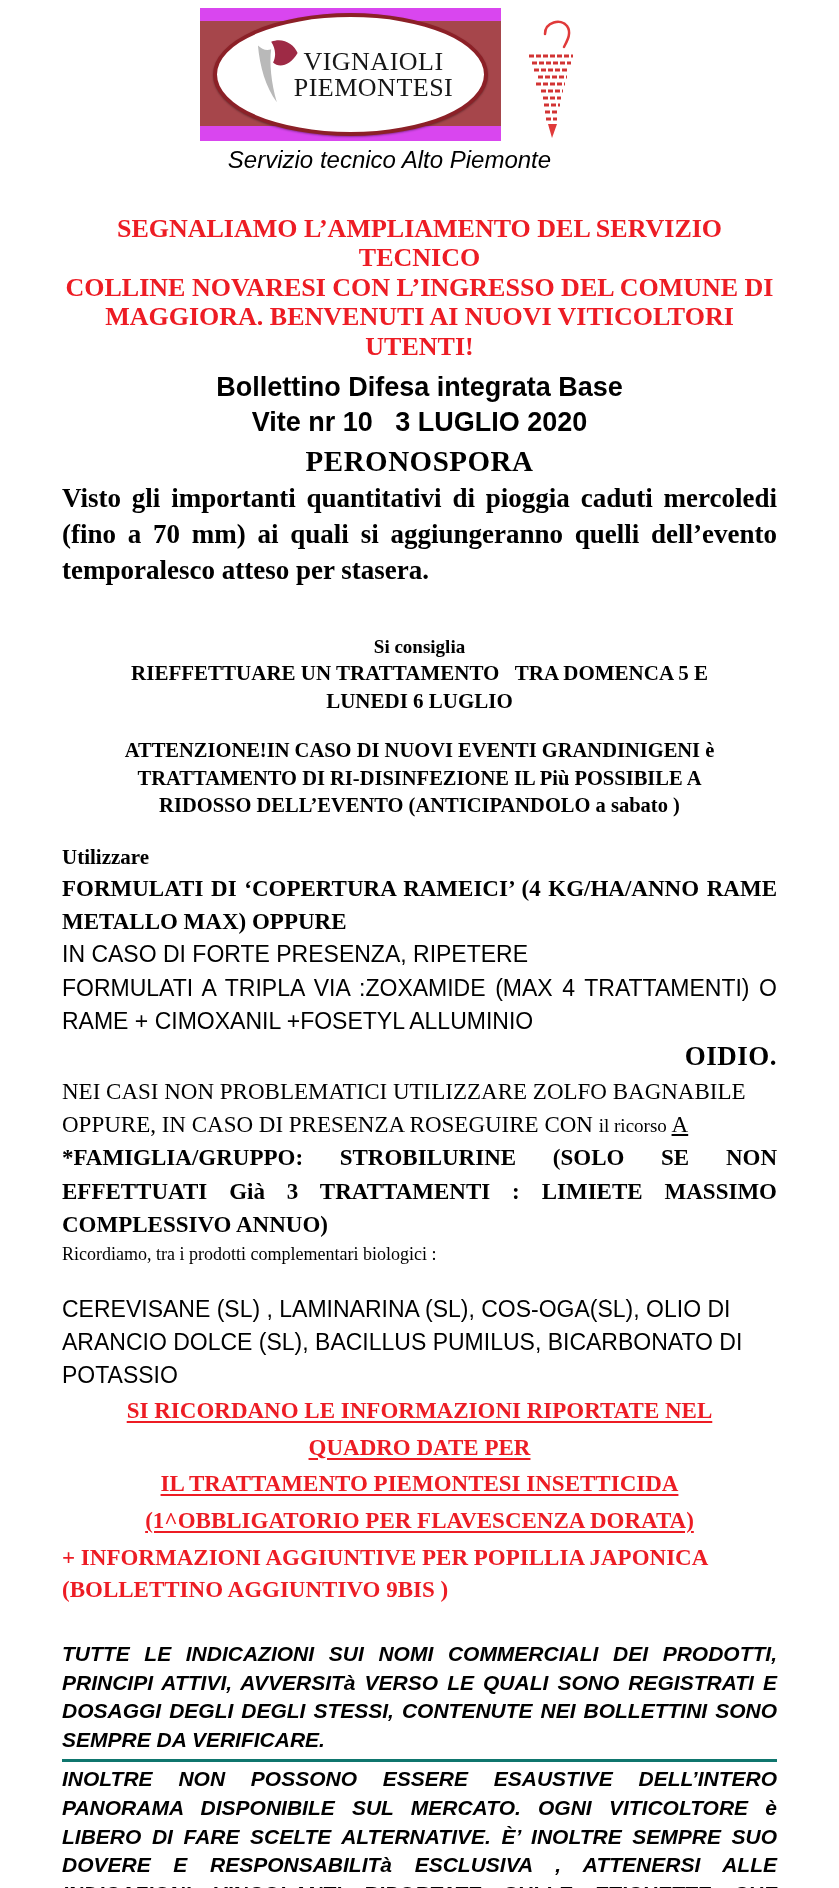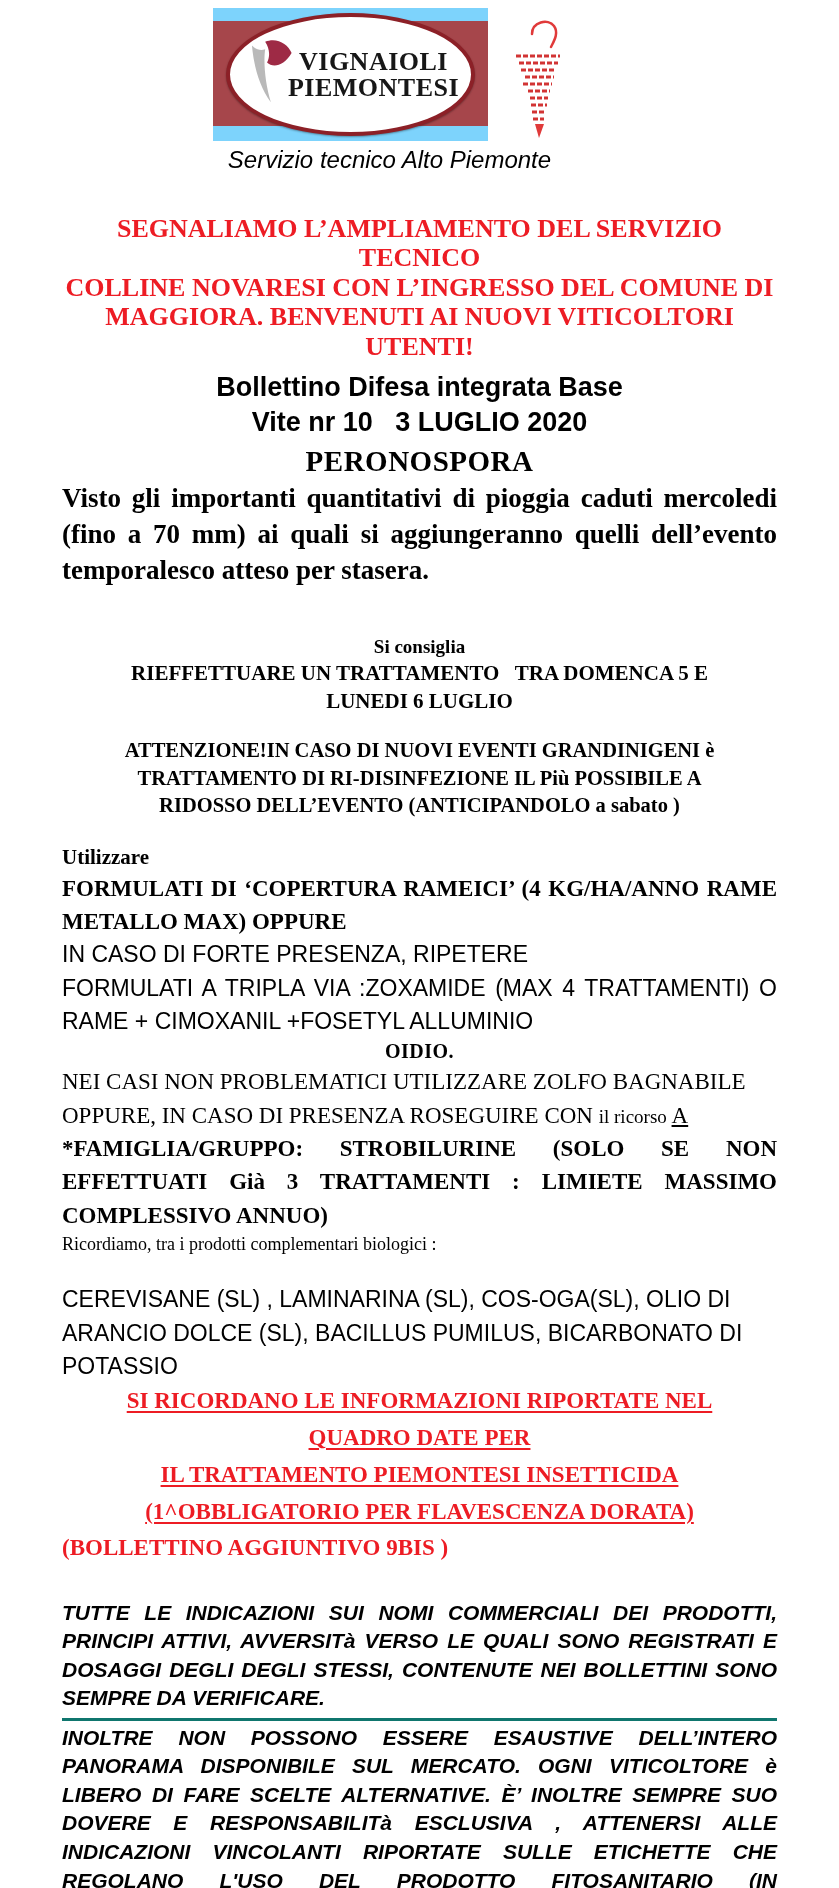--- a/index.html
+++ b/index.html
@@ -6,21 +6,21 @@
   body{
     width:839px;height:1888px;background:#ffffff;color:#000;
     font-family:"Liberation Serif","DejaVu Serif",serif;
     overflow:hidden;
   }
   .page{padding:8px 62px 0 62px;position:relative;}
 
   
   .header-wrap{transform:translateX(-30px);}
   .header-row{display:flex;justify-content:center;align-items:flex-start;gap:18px;}
-  .logo-banner{position:relative;width:275px;height:133px;background:#7dd3fc;flex:0 0 auto;font-weight:bold;}
+  .logo-banner{position:relative;width:301px;height:133px;background:#d946ef;flex:0 0 auto;}
   .logo-band{position:absolute;left:0;right:0;top:13px;bottom:15px;background:#a6464b;}
   .logo-oval{
     position:absolute;left:13px;right:13px;top:5px;bottom:5px;background:#fff;
     border:4px solid #8c2027;border-radius:50%;
     display:flex;align-items:center;justify-content:center;
     box-shadow:0 1px 2px rgba(0,0,0,.35);
   }
   .logo-inner{display:flex;align-items:center;padding-left:2px;}
   .logo-mark{flex:0 0 auto;margin-right:-4px;margin-top:-6px;}
   .logo-text{font-size:26px;line-height:.97;color:#171717;letter-spacing:.5px;text-align:center;}
@@ -42,21 +42,21 @@
   .peronospora-h{font-weight:bold;font-size:29px;letter-spacing:.5px;margin-top:5px;line-height:1.2;}
   .intro{font-weight:bold;font-size:27px;line-height:1.33;margin-top:3px;}
 
   .si-consiglia{font-weight:bold;font-size:19px;margin-top:46px;line-height:1.3;}
   .advice{font-weight:bold;font-size:21px;line-height:1.33;}
   .warning{font-weight:bold;font-size:20.5px;line-height:1.36;margin-top:21px;}
 
   .utilizzare{font-weight:bold;font-size:21px;margin-top:24px;line-height:1.3;}
   .formulati-bold{font-weight:bold;font-size:23px;line-height:1.45;}
   .sans-plain{font-family:"Liberation Sans","DejaVu Sans",sans-serif;font-size:23px;line-height:1.45;}
-  .oidio-h{font-weight:bold;font-size:20px;line-height:1.35;letter-spacing:.5px;}
+  .oidio-h{font-weight:bold;font-size:27px;line-height:1.35;letter-spacing:.5px;text-align:right;}
   .serif-plain{font-size:23px;line-height:1.45;}
   .oppure-line{font-size:23px;line-height:1.45;}
   .oppure-small{font-size:19px;}
   .oppure-ref{text-decoration:underline;}
   .famiglia{font-weight:bold;font-size:23px;line-height:1.45;}
   .ricordiamo{font-family:Liberation Serif, serif;font-size:18px;line-height:1.4;}
   .cerevisane{font-family:"Liberation Sans","DejaVu Sans",sans-serif;font-size:23px;line-height:1.45;margin-top:26px;}
 
   .red-ul-block{font-weight:bold;font-size:23px;line-height:1.6;}
   .red-ul-line{text-decoration:underline;text-underline-offset:3px;text-decoration-thickness:2px;}
@@ -147,20 +147,21 @@
   <div class="ricordiamo">Ricordiamo, tra i prodotti complementari biologici :</div>
   <div class="cerevisane">CEREVISANE (SL) , LAMINARINA (SL), COS-OGA(SL), OLIO DI ARANCIO DOLCE (SL), BACILLUS PUMILUS, BICARBONATO DI POTASSIO</div>
 
   <div class="red-ul-block red center">
     <div><span class="red-ul-line">SI RICORDANO LE INFORMAZIONI RIPORTATE NEL</span></div>
     <div><span class="red-ul-line">QUADRO DATE PER</span></div>
     <div><span class="red-ul-line">IL TRATTAMENTO PIEMONTESI INSETTICIDA</span></div>
     <div><span class="red-ul-line">(1^OBBLIGATORIO PER FLAVESCENZA DORATA)</span></div>
   </div>
   <div class="red-additional red">
+    <div>+ INFORMAZIONI AGGIUNTIVE PER POPILLIA JAPONICA</div>
     <div>(BOLLETTINO AGGIUNTIVO 9BIS )</div>
   </div>
 
   <div class="disclaimer">
     <div class="disclaimer-1 just">TUTTE LE INDICAZIONI SUI NOMI COMMERCIALI DEI PRODOTTI, PRINCIPI ATTIVI, AVVERSITà VERSO LE QUALI SONO REGISTRATI E DOSAGGI DEGLI DEGLI STESSI, CONTENUTE NEI BOLLETTINI SONO SEMPRE DA VERIFICARE.</div>
     <div class="disclaimer-2 just">
       <span>INOLTRE NON POSSONO ESSERE ESAUSTIVE DELL’INTERO PANORAMA DISPONIBILE SUL MERCATO. OGNI VITICOLTORE è LIBERO DI FARE SCELTE ALTERNATIVE. È’ INOLTRE SEMPRE SUO DOVERE E RESPONSABILITà ESCLUSIVA , ATTENERSI ALLE INDICAZIONI VINCOLANTI RIPORTATE SULLE ETICHETTE CHE REGOLANO L'USO DEL PRODOTTO FITOSANITARIO (IN PARTICOLARE PER LA TOSSICOLOGIA, DOSAGGI, AVVERSITà</span>
       
     </div>
   </div>

